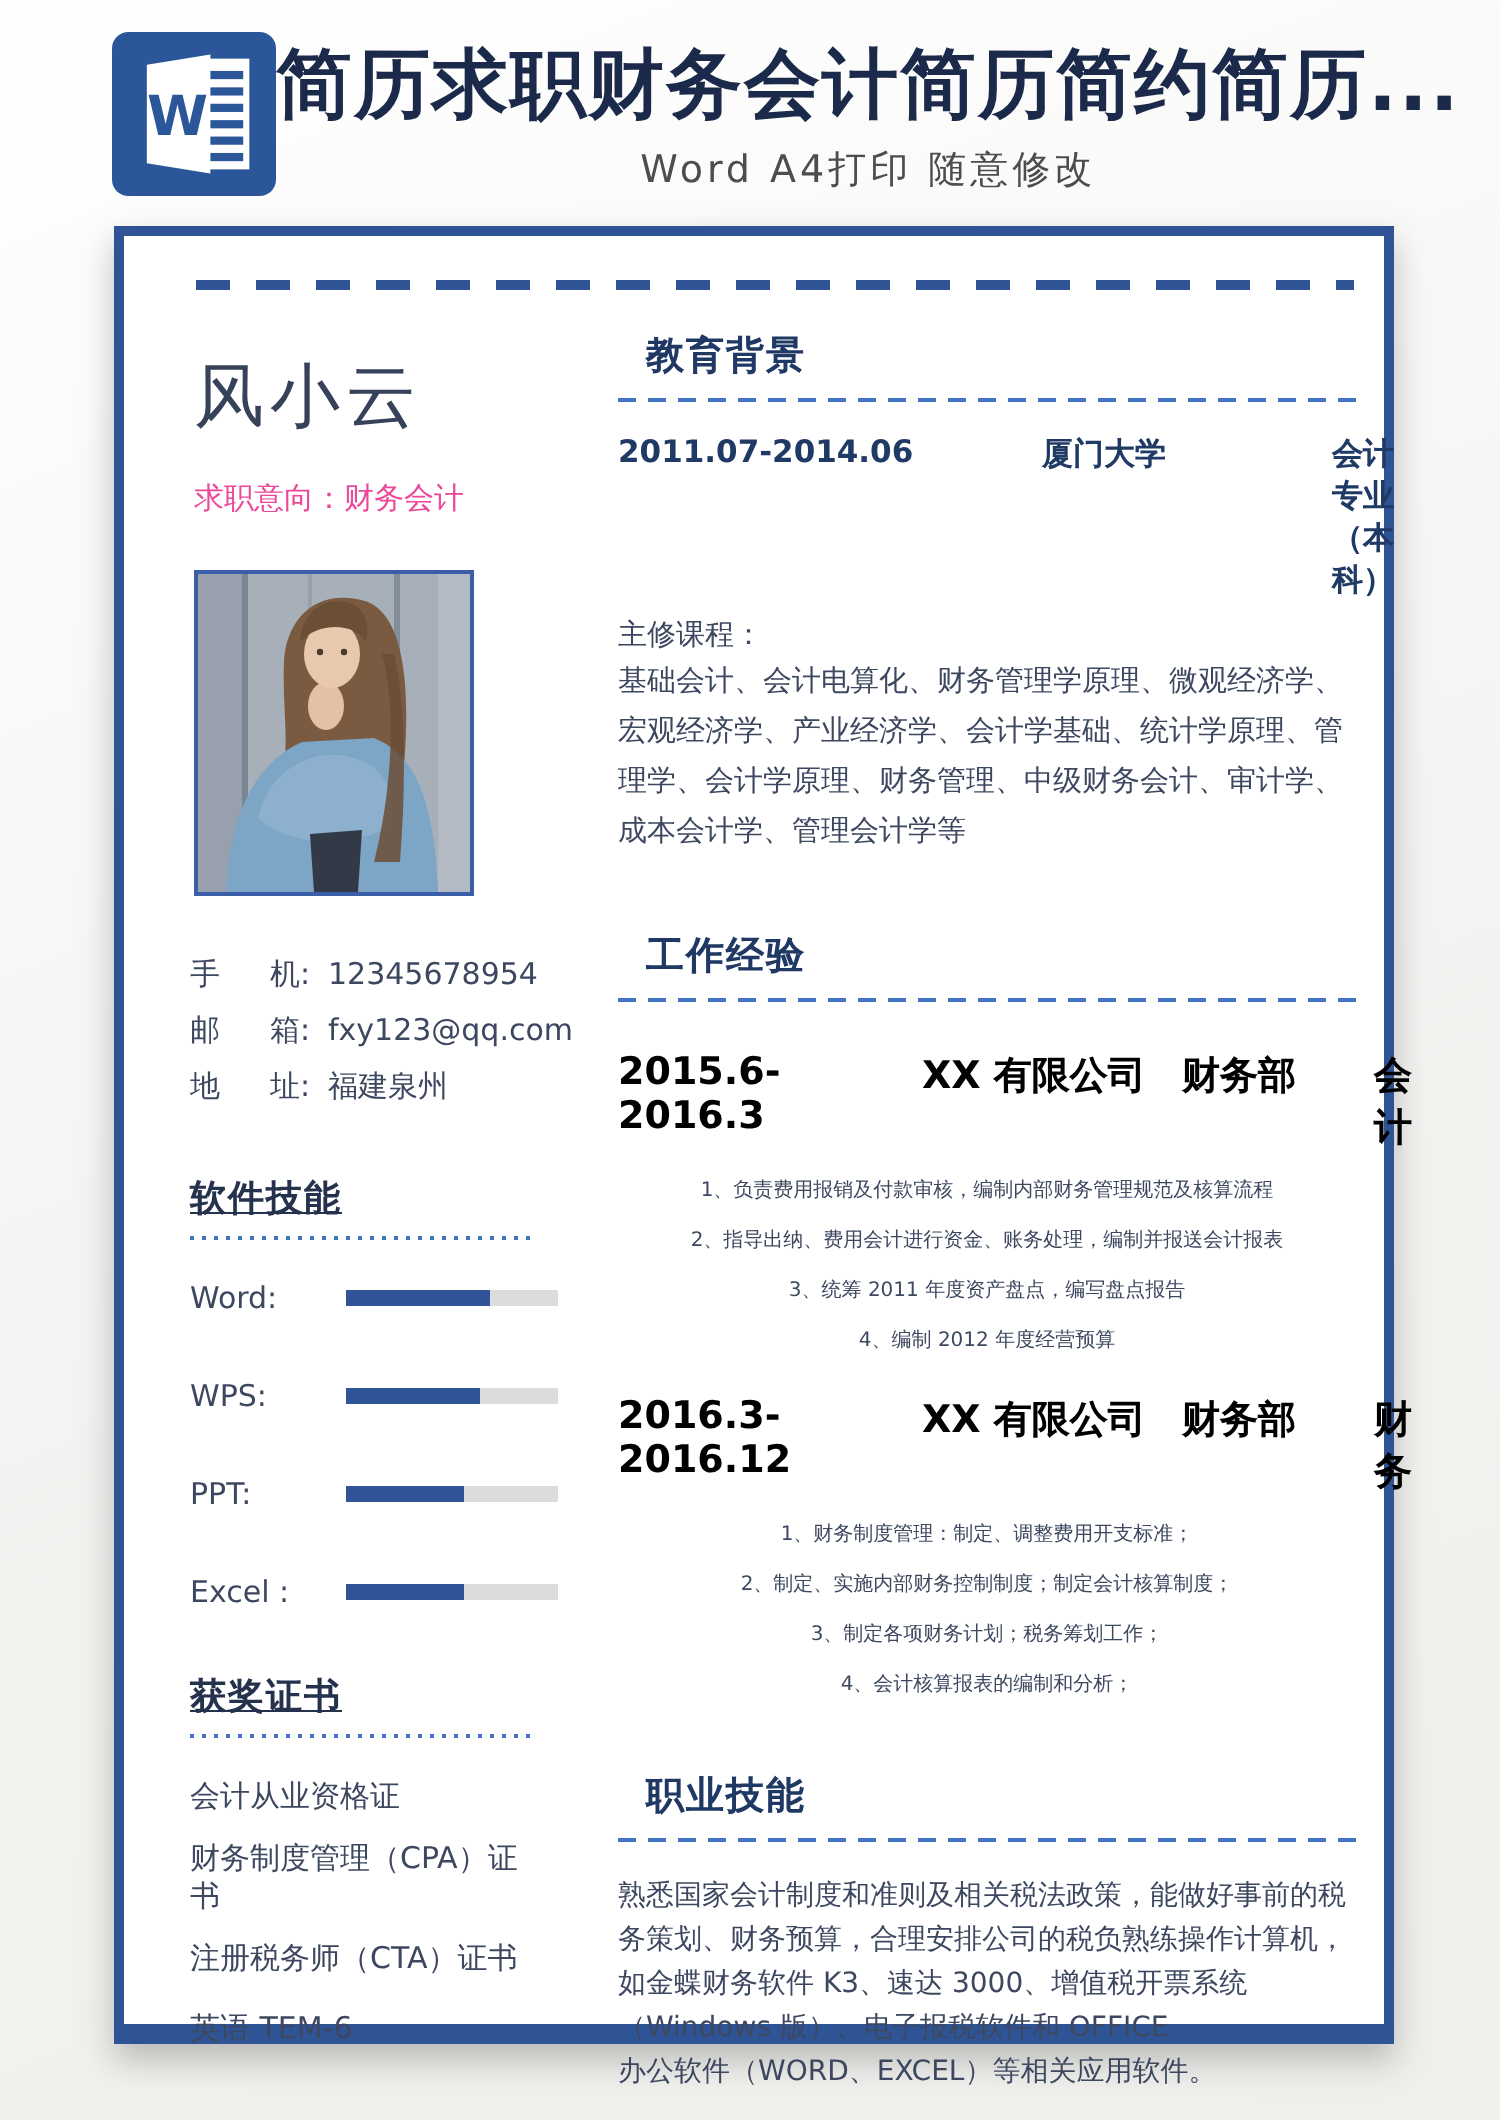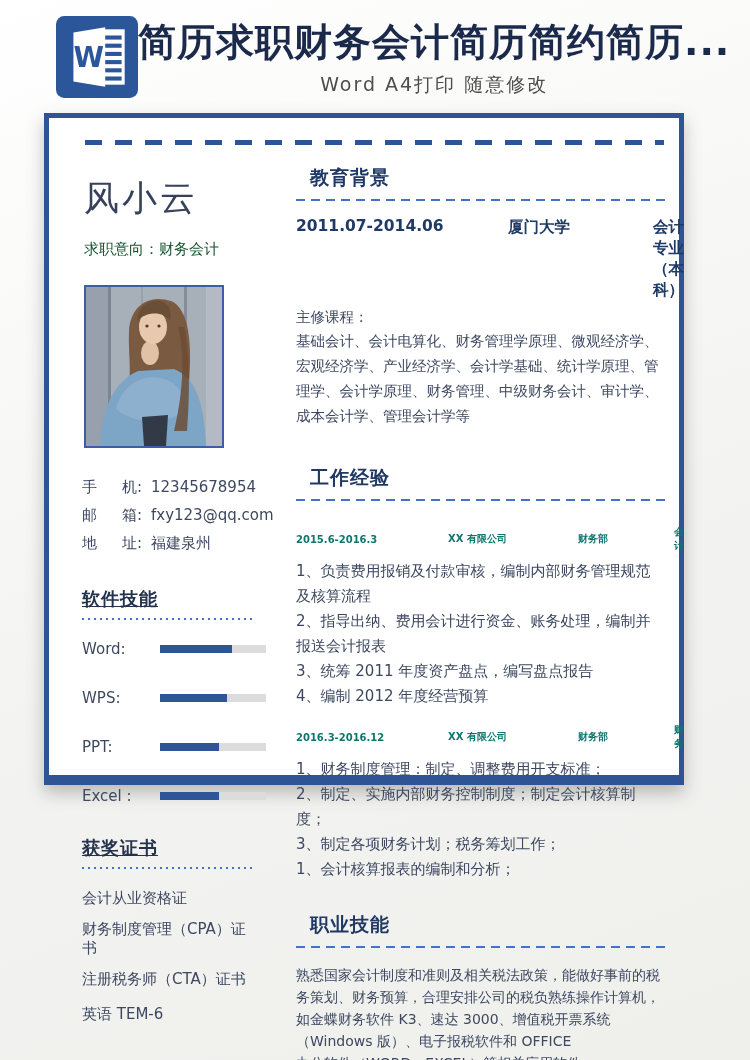--- a/index.html
+++ b/index.html
@@ -17,37 +17,37 @@
   .word-icon{width:82px;height:82px;flex:0 0 82px;}
   .header-text{flex:1;text-align:center;padding-top:6px;}
   .site-title{
     margin:0;font-size:38px;font-weight:700;color:#1b2a4a;
     letter-spacing:1px;line-height:1.1;white-space:nowrap;
   }
   .site-subtitle{margin-top:8px;font-size:19px;color:#4d4d4d;letter-spacing:2px;}
 
   
   .resume-page{
-    position:absolute;left:44px;top:113px;
-    width:640px;height:672px;box-sizing:border-box;
+    position:absolute;left:57px;top:113px;
+    width:640px;height:909px;box-sizing:border-box;
     background:#ffffff;
     border:5px solid #2f5496;border-bottom-width:10px;
     box-shadow:0 8px 16px rgba(80,80,80,0.35);
     padding:18px 12px 0 33px;
   }
   .dash-top{
     height:5px;margin:4px 3px 0 3px;
     background:repeating-linear-gradient(90deg,#2f5496 0 17px,transparent 17px 30px);
   }
   .columns{display:flex;margin-top:20px;}
 
   
   .col-left{width:172px;flex:0 0 172px;margin-right:42px;}
   .name{margin:10px 0 0 2px;font-size:35px;font-weight:500;color:#36415a;letter-spacing:3px;}
-  .objective{margin:18px 0 0 2px;font-size:15px;color:#14532d;}
+  .objective{margin:18px 0 0 2px;font-size:15px;color:#ec4899;}
   .photo{
     width:136px;height:159px;margin:26px 0 0 2px;
     border:2px solid #3a5fa8;box-sizing:content-box;overflow:hidden;
   }
   .photo svg{display:block;}
   .contacts{margin-top:30px;}
   .contact-row{display:flex;align-items:baseline;font-size:15px;margin-bottom:9px;color:#3d4860;}
   .contact-key{width:60px;display:flex;justify-content:space-between;flex:0 0 60px;margin-right:9px;}
   .side-section{margin-top:34px;}
   .side-heading{margin:0 0 7px 0;font-size:18px;font-weight:700;color:#24324e;letter-spacing:1px;text-decoration:underline;}
@@ -64,26 +64,26 @@
   .col-right{flex:1;min-width:0;padding-right:2px;}
   .r-heading{margin:0 0 8px 14px;font-size:19px;font-weight:700;color:#1f3864;letter-spacing:1px;}
   .dashline{height:2px;margin-bottom:16px;
     background:repeating-linear-gradient(90deg,#4472c4 0 9px,transparent 9px 15px);}
   .edu-line{display:flex;font-size:15.5px;font-weight:700;color:#203a66;margin-bottom:7px;gap:47px;}
   .edu-period{flex:0 0 165px;}
   .edu-school{flex:0 0 98px;}
   .courses-label{font-size:14.5px;margin-bottom:2px;}
   .courses{margin:0;font-size:14.5px;line-height:25px;}
   .sec-work{margin-top:36px;}
-  .job-title{display:flex;font-size:10px;font-weight:700;color:#0f766e;margin:14px 0 6px;align-items:center;}
+  .job-title{display:flex;font-size:19px;font-weight:700;color:#000000;margin:14px 0 6px;}
   .job-title.first{margin-top:24px;}
   .jt-period{flex:0 0 118px;}
   .jt-company{flex:0 0 130px;margin-left:34px;}
   .jt-dept{flex:0 0 96px;}
-  .job-item{font-size:15px;line-height:25px;}
+  .job-item{font-size:10px;line-height:25px;text-align:center;}
   .sec-pro{margin-top:30px;}
   .pro-text{margin:0;font-size:14px;line-height:22px;}
   .sec-self{margin-top:22px;}
 </style>
 </head>
 <body>
 
 <div class="canvas">
 
   <header class="site-header">
@@ -232,21 +232,21 @@
 
           <div class="job-title">
             <span class="jt-period">2016.3-2016.12</span>
             <span class="jt-company">XX 有限公司</span>
             <span class="jt-dept">财务部</span>
             <span class="jt-role">财务</span>
           </div>
           <div class="job-item">1、财务制度管理：制定、调整费用开支标准；</div>
           <div class="job-item">2、制定、实施内部财务控制制度；制定会计核算制度；</div>
           <div class="job-item">3、制定各项财务计划；税务筹划工作；</div>
-          <div class="job-item">1、会计核算报表的编制和分析；</div>
+          <div class="job-item">4、会计核算报表的编制和分析；</div>
         </section>
 
         <section class="sec-pro">
           <h3 class="r-heading">职业技能</h3>
           <div class="dashline"></div>
           <p class="pro-text">熟悉国家会计制度和准则及相关税法政策，能做好事前的税务策划、财务预算，合理安排公司的税负熟练操作计算机，如金蝶财务软件 K3、速达 3000、增值税开票系统（Windows 版）、电子报税软件和 OFFICE</p>
           <p class="pro-text">办公软件（WORD、EXCEL）等相关应用软件。</p>
         </section>
 
         <section class="sec-self">

